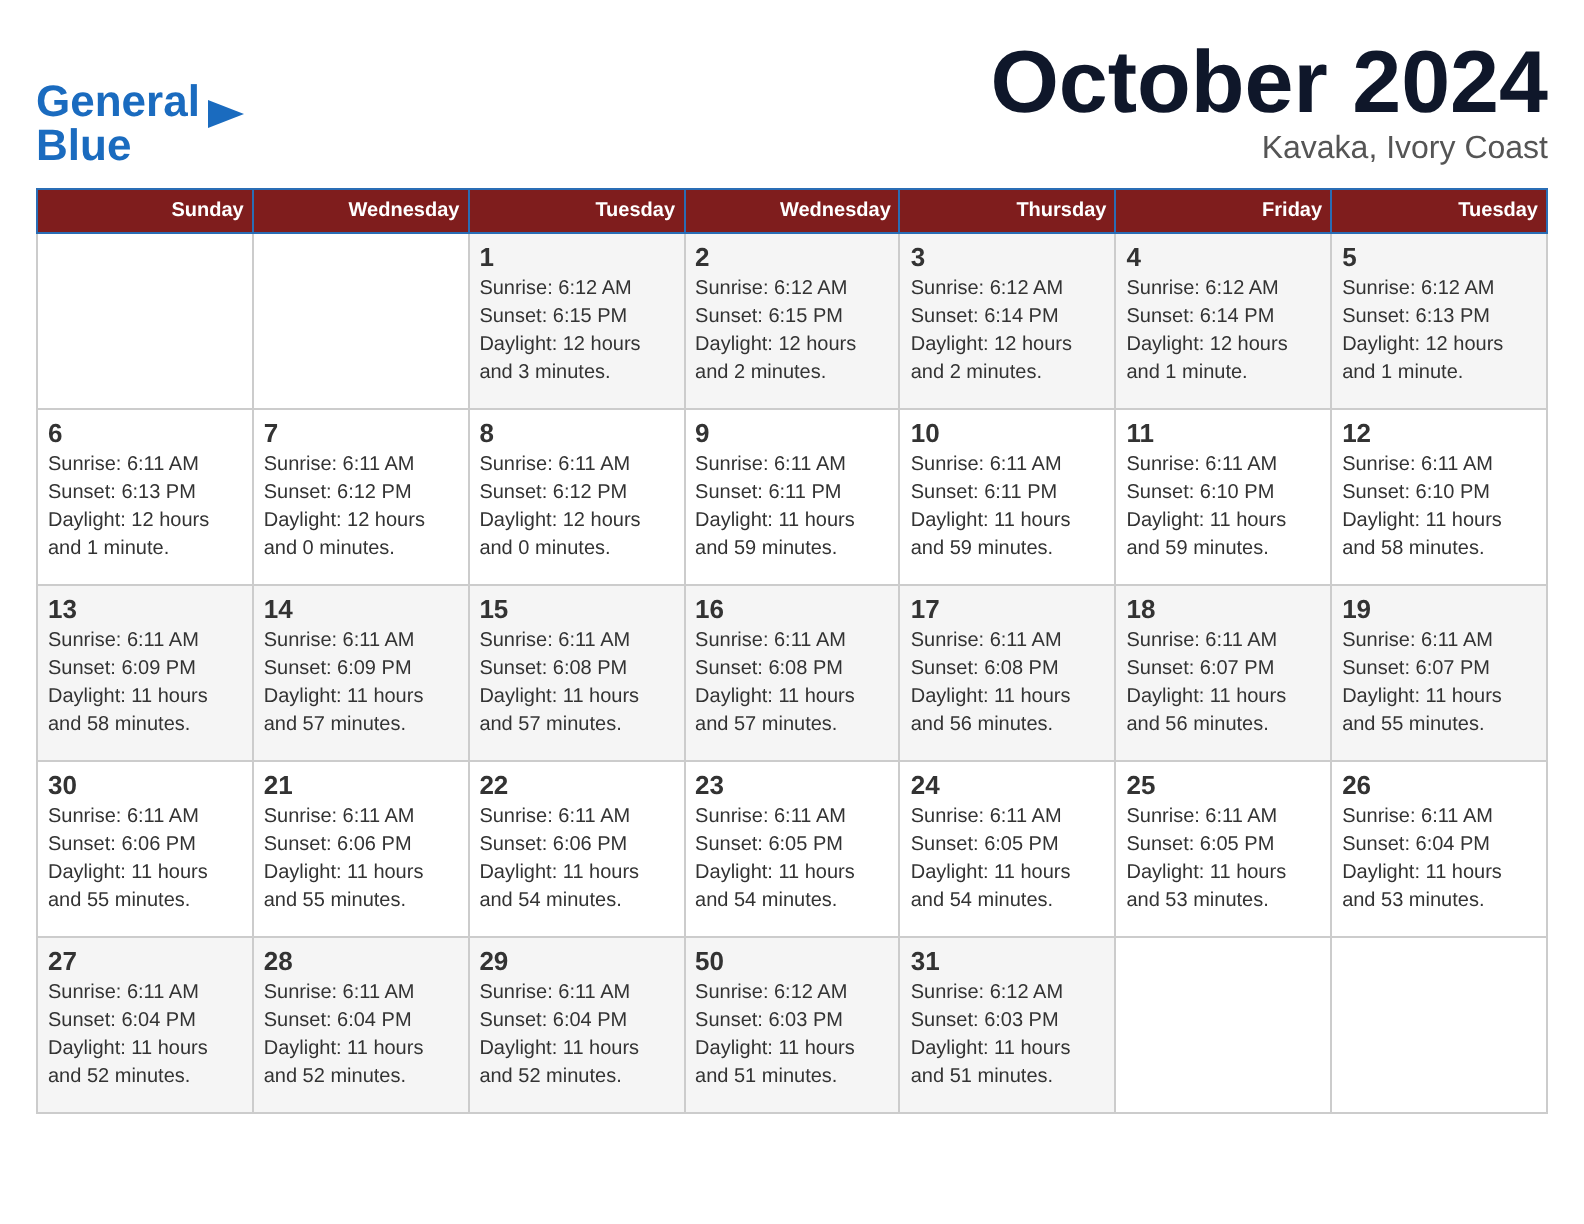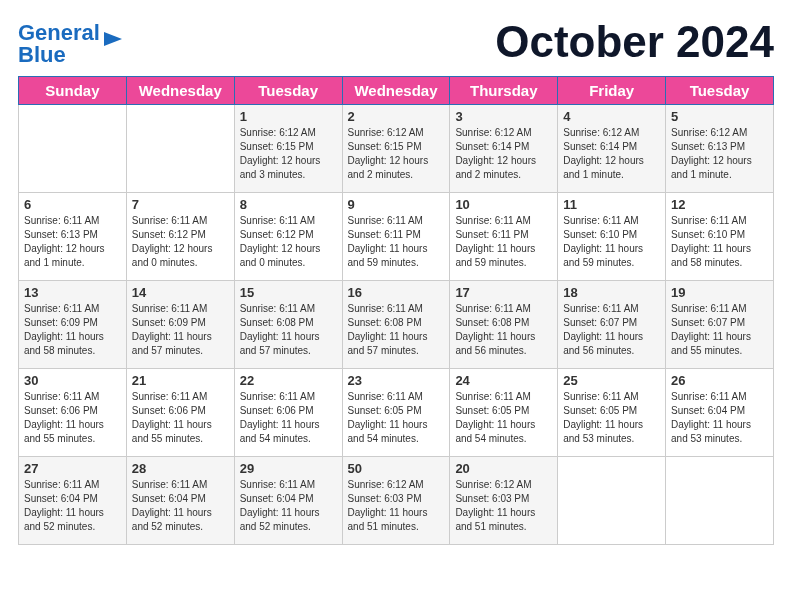--- a/index.html
+++ b/index.html
@@ -47,26 +47,26 @@
       font-size: 16px;
       font-weight: 400;
       color: #555;
     }
     table {
       width: 100%;
       border-collapse: collapse;
       table-layout: fixed;
     }
     thead tr th {
-      background: #ec4899;
+      background: #7f1d1d;
       color: #fff;
-      font-size: 15px;
+      font-size: 10px;
       font-weight: bold;
       padding: 5px 4px;
-      text-align: center;
+      text-align: right;
       border: 1px solid #2a6db5;
     }
     tbody tr td {
       vertical-align: top;
       border: 1px solid #ccc;
       padding: 4px 5px;
       font-size: 9.5px;
       color: #333;
       height: 88px;
     }
@@ -103,20 +103,21 @@
           <span class="blue">General</span><br>
           <span class="blue">Blue</span>
         </span>
         <svg width="22" height="22" viewBox="0 0 22 22" style="margin-left:2px;margin-top:-10px;">
           <polygon points="2,4 20,11 2,18" fill="#1a6bbf"></polygon>
         </svg>
       </div>
     </div>
     <div class="title-block">
       <h1>October 2024</h1>
+      <h2>Kavaka, Ivory Coast</h2>
     </div>
   </div>
 
   <table>
     <thead>
       <tr>
         <th>Sunday</th>
         <th>Wednesday</th>
         <th>Tuesday</th>
         <th>Wednesday</th>
@@ -250,21 +251,21 @@
 Daylight: 11 hours
 and 52 minutes.</span></td>
           <td><span class="day-num">29</span><span class="day-detail" style="white-space: pre-line;">Sunrise: 6:11 AM
 Sunset: 6:04 PM
 Daylight: 11 hours
 and 52 minutes.</span></td>
           <td><span class="day-num">50</span><span class="day-detail" style="white-space: pre-line;">Sunrise: 6:12 AM
 Sunset: 6:03 PM
 Daylight: 11 hours
 and 51 minutes.</span></td>
-          <td><span class="day-num">20</span><span class="day-detail" style="white-space: pre-line;">Sunrise: 6:12 AM
+          <td><span class="day-num">31</span><span class="day-detail" style="white-space: pre-line;">Sunrise: 6:12 AM
 Sunset: 6:03 PM
 Daylight: 11 hours
 and 51 minutes.</span></td>
           <td class="empty-cell"></td>
           <td class="empty-cell"></td>
         </tr>
       </tbody>
   </table>
 </div>
 

